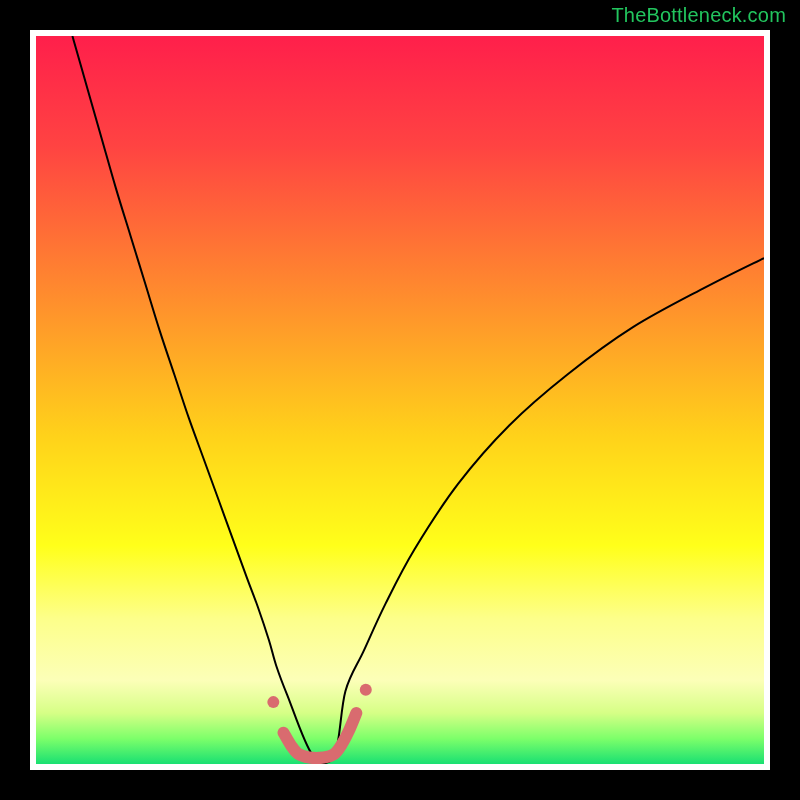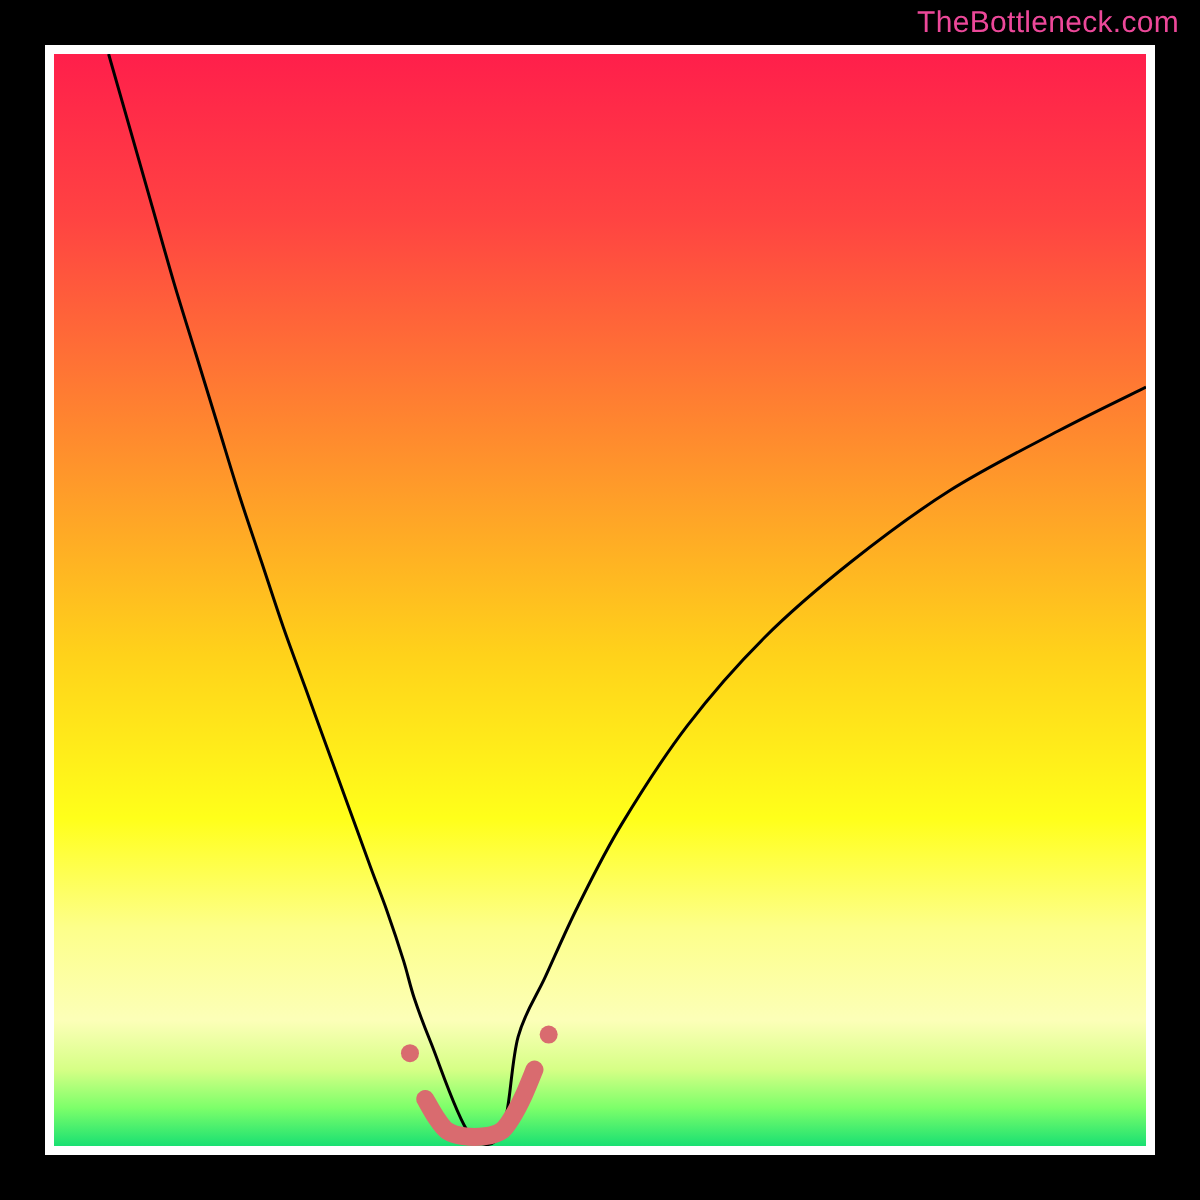--- a/index.html
+++ b/index.html
@@ -13,21 +13,21 @@
   }
   .stage {
     position: relative;
     width: 800px;
     height: 800px;
   }
   .watermark {
     position: absolute;
     top: 4px;
     right: 14px;
-    color: #ec4899;
+    color: #22c55e;
     font-size: 20px;
     font-weight: 400;
     letter-spacing: 0.2px;
     z-index: 10;
   }
   .plot-outer {
     position: absolute;
     left: 30px;
     top: 30px;
     width: 740px;

